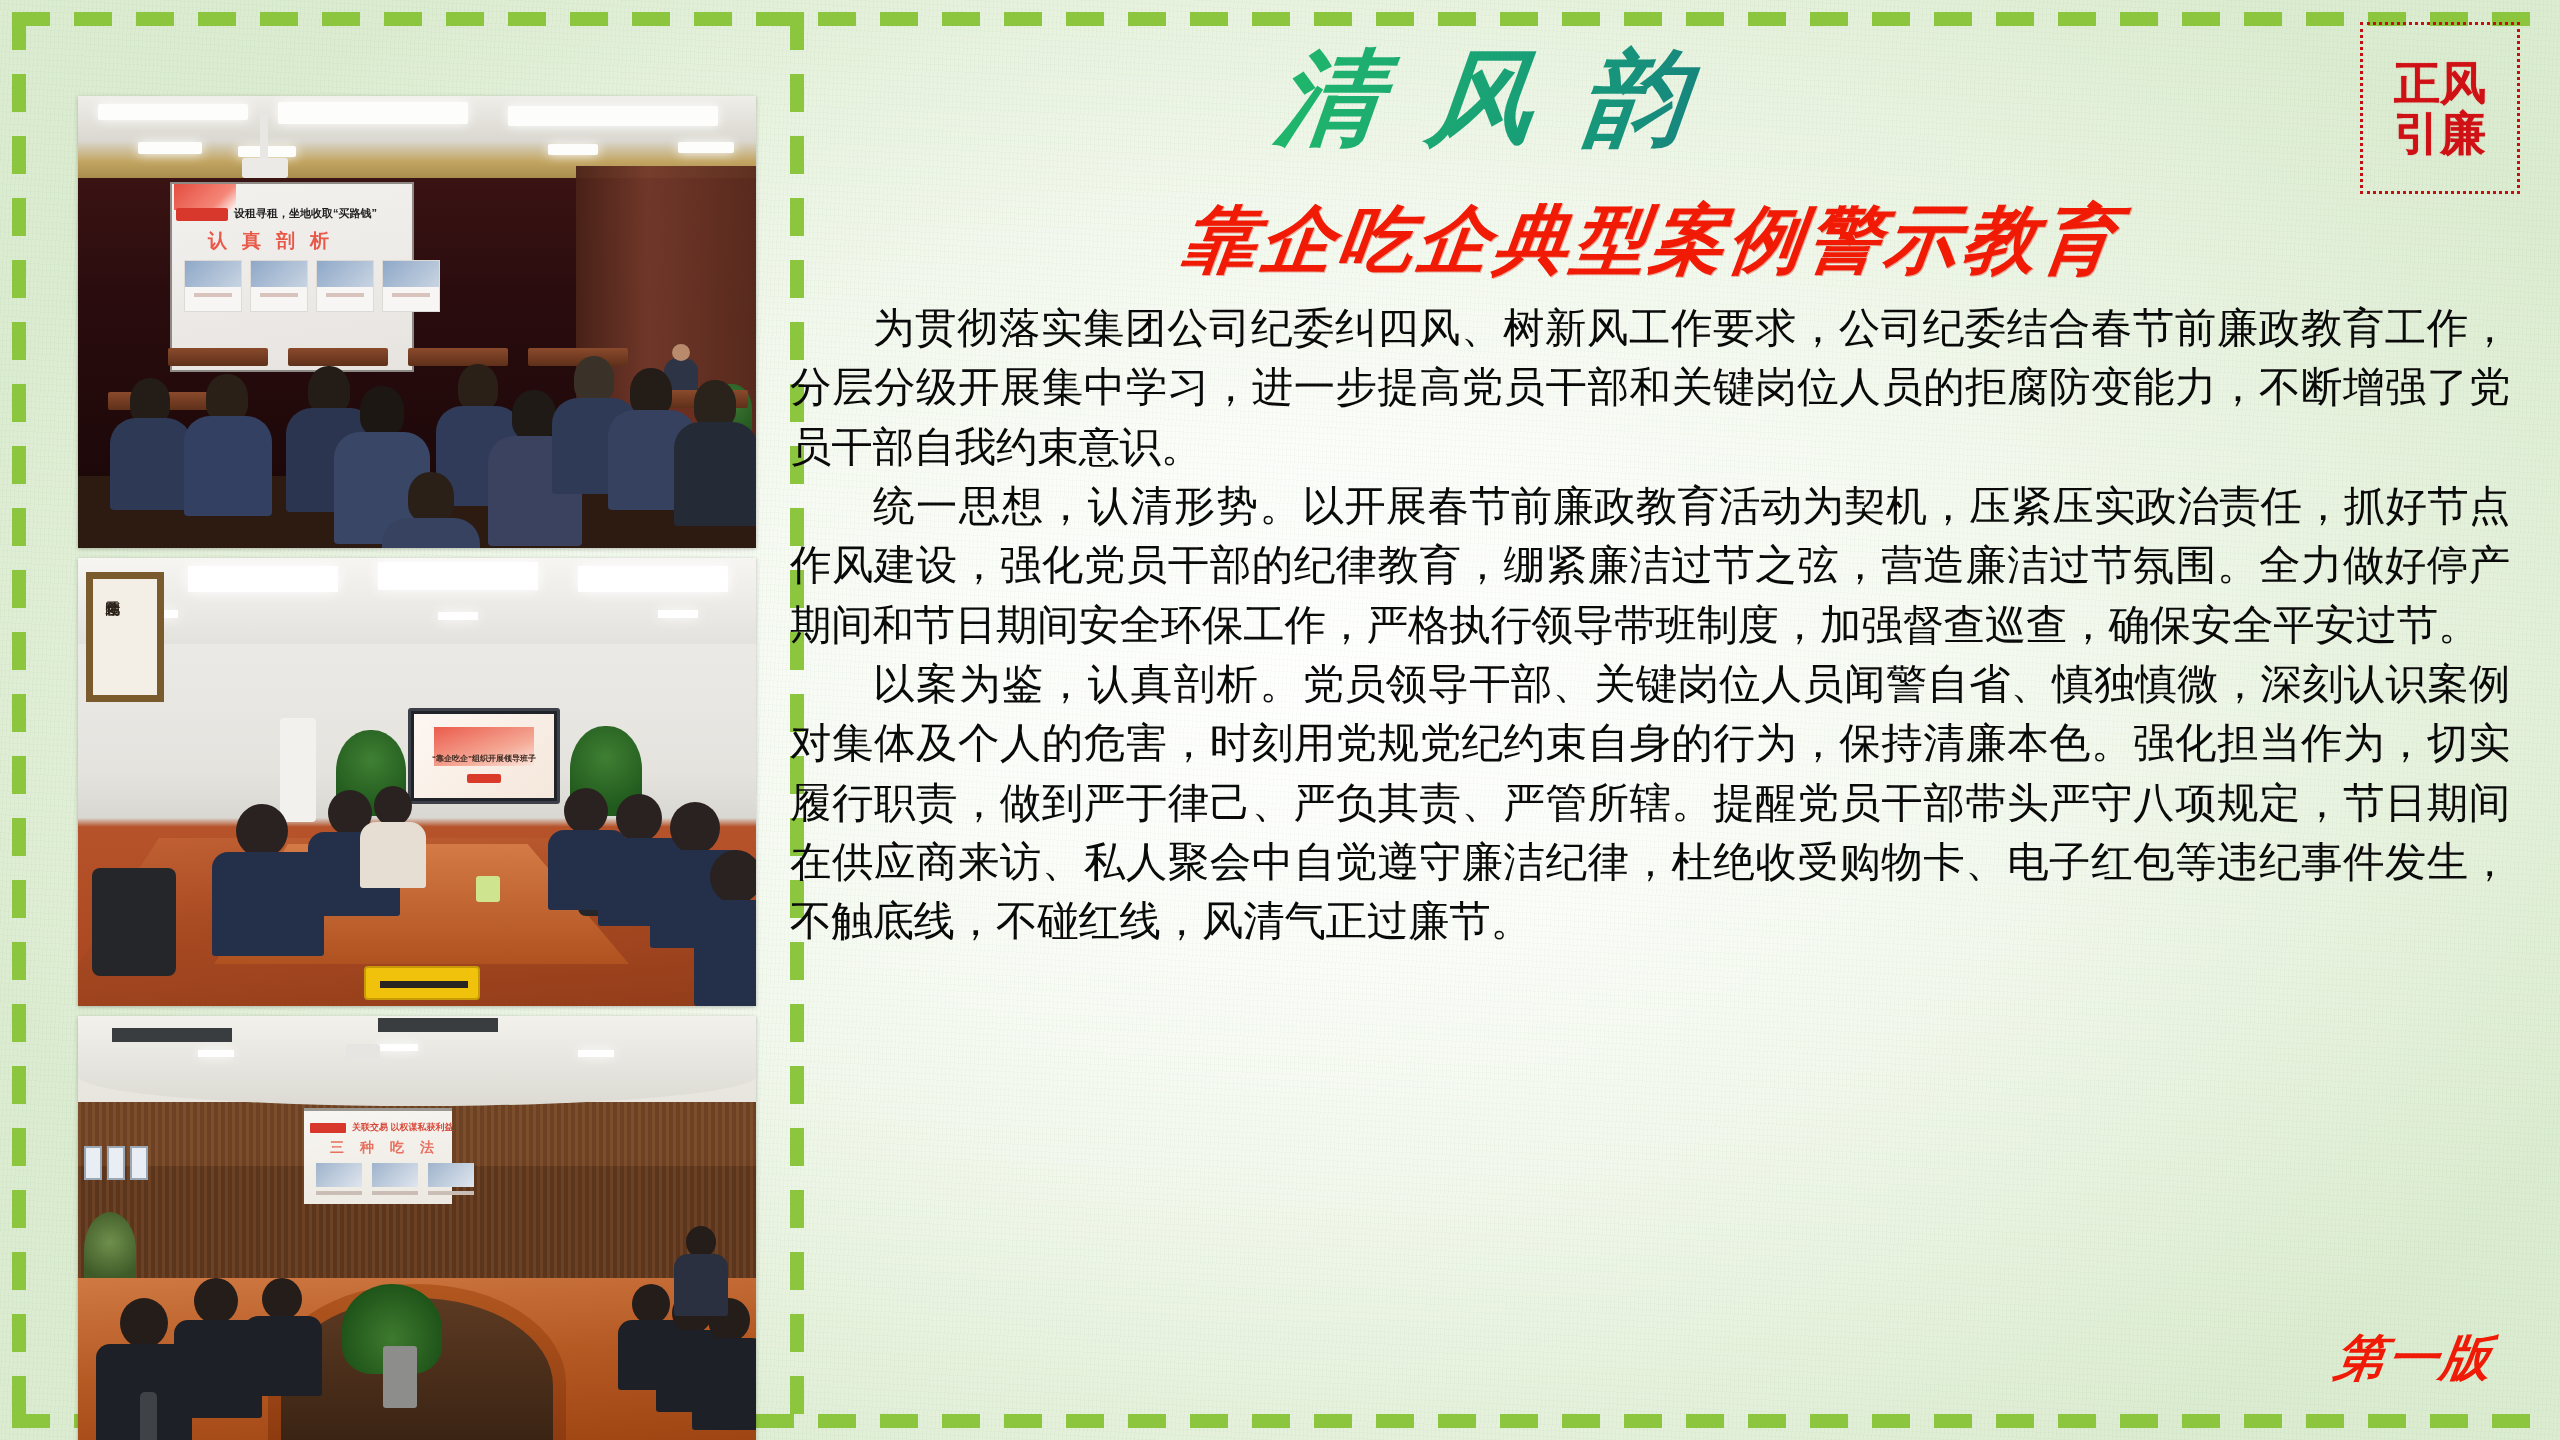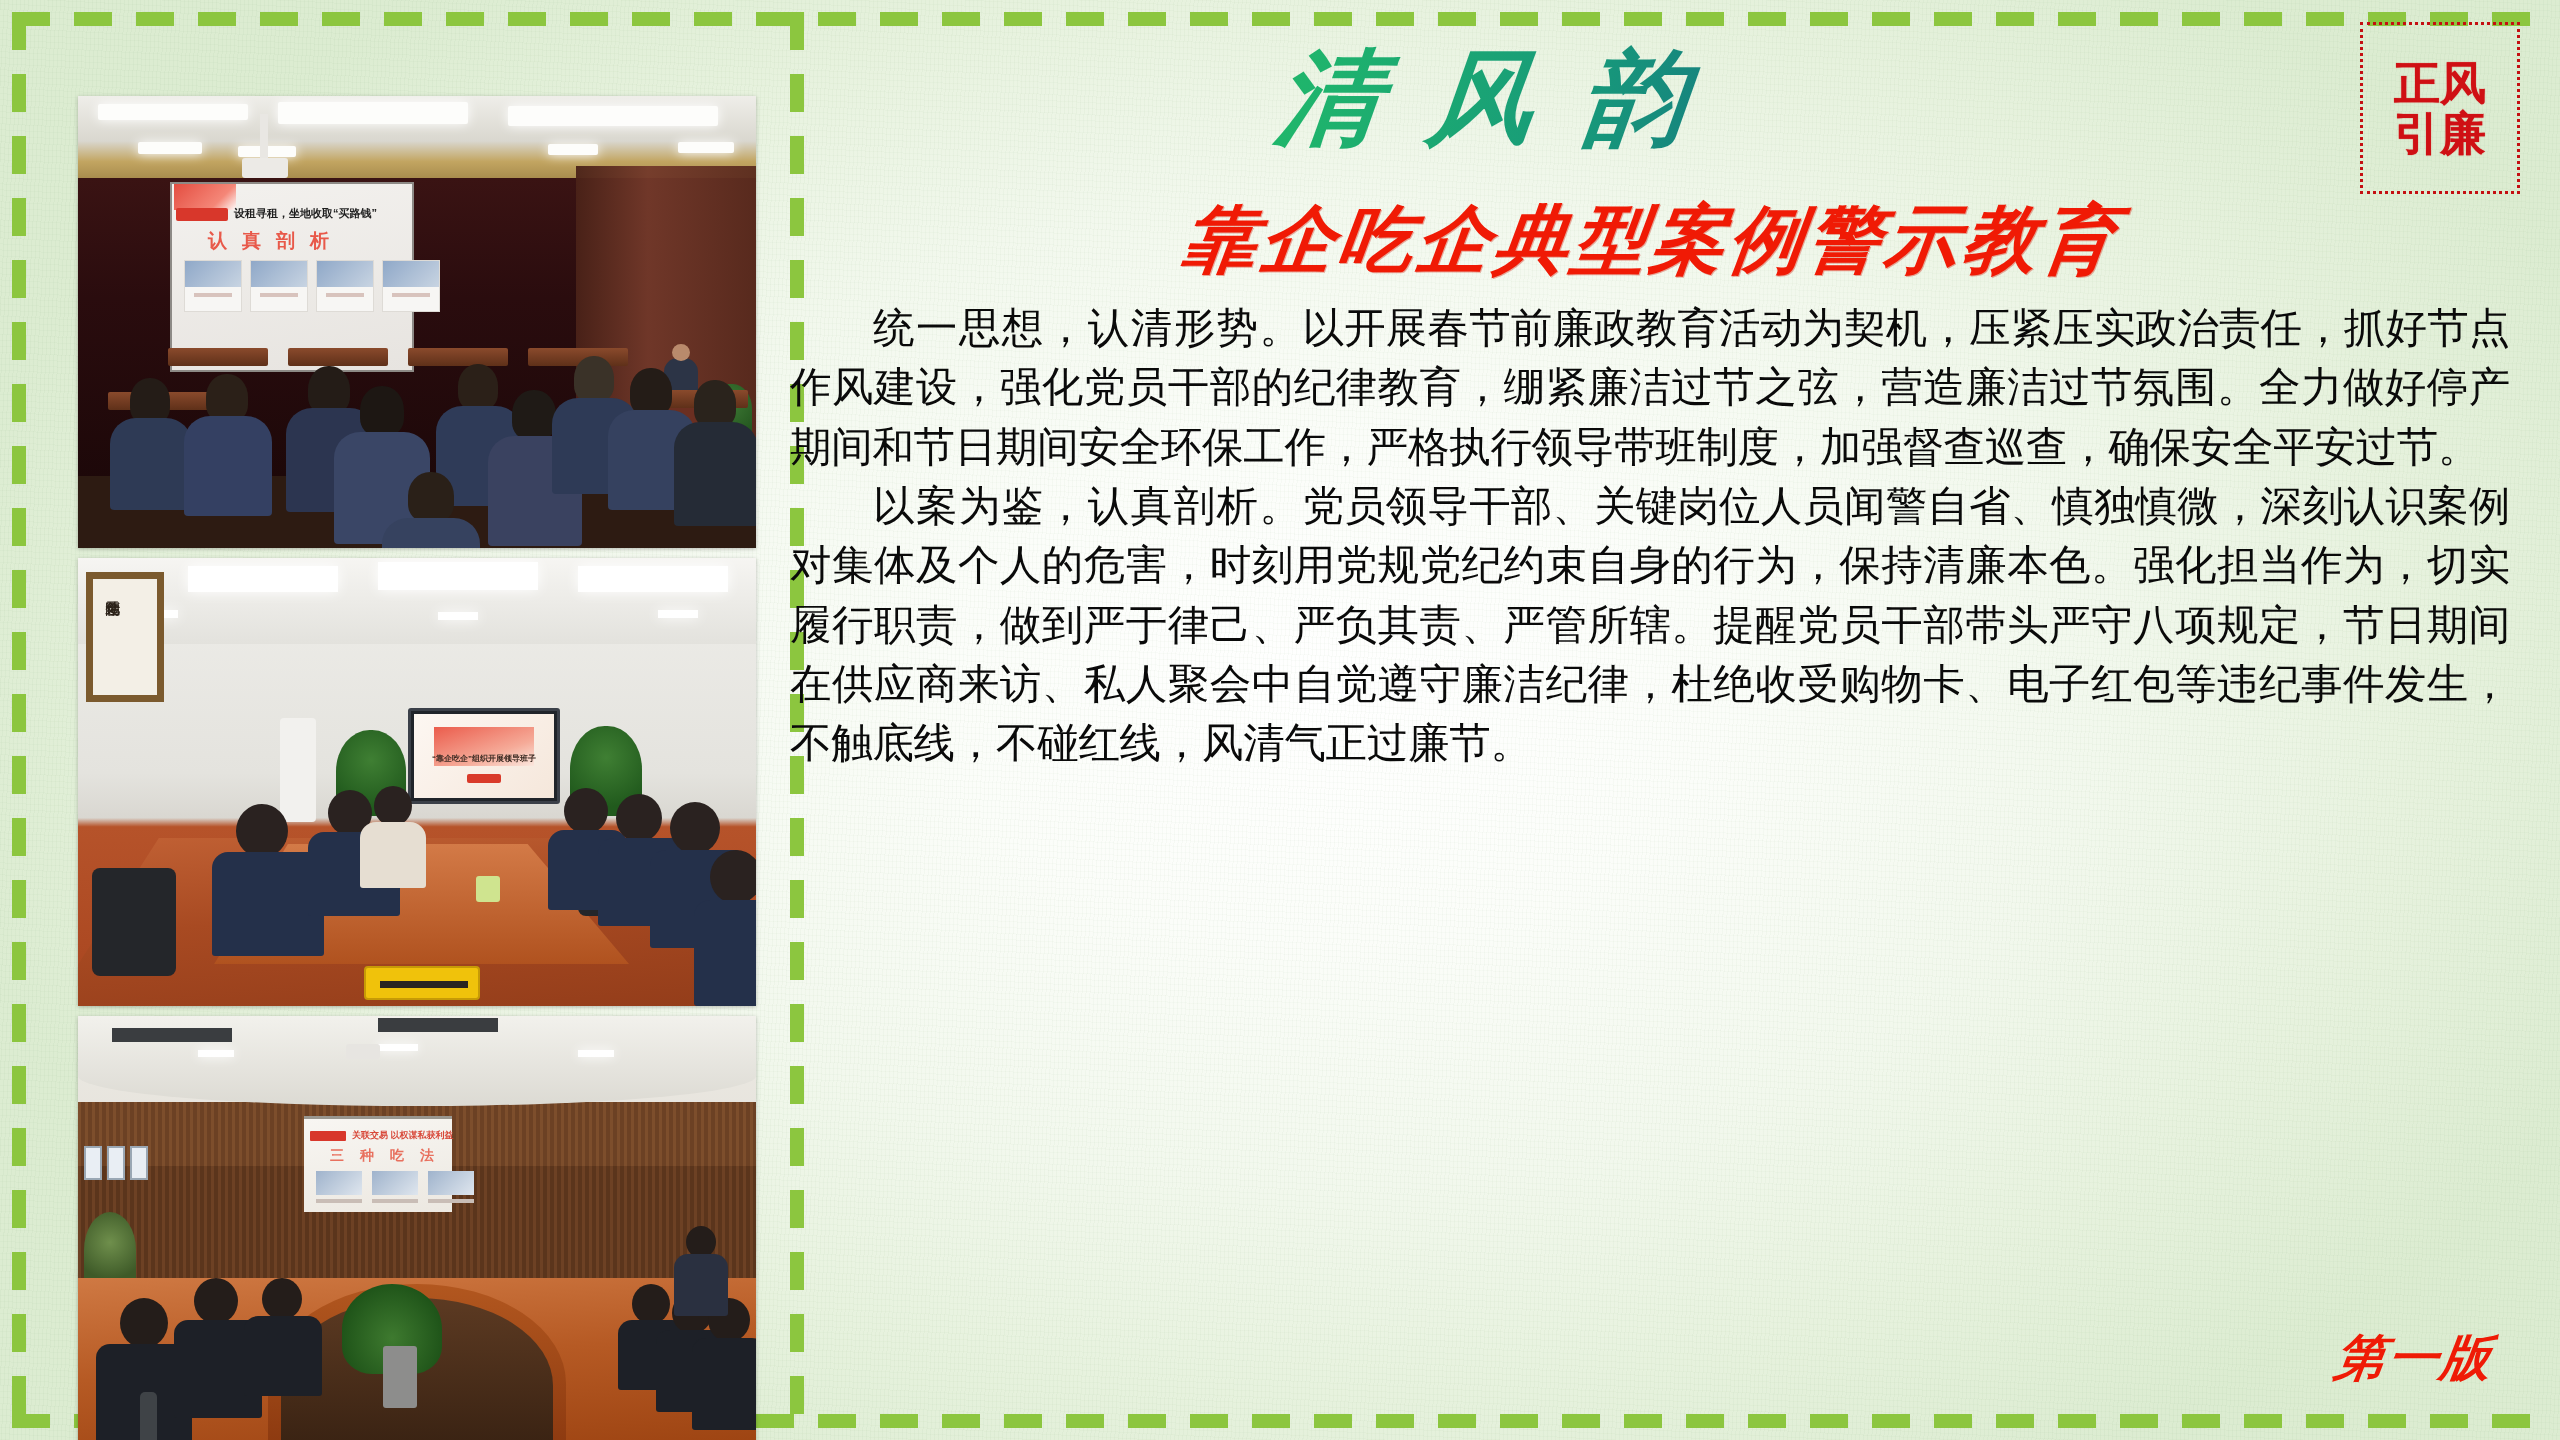--- a/index.html
+++ b/index.html
@@ -109,21 +109,21 @@
 
   
   .p3 .rm{ position:absolute; inset:0; background:linear-gradient(180deg,#eceae4 0%,#e7e4dd 24%,#7a4b2a 26%,#6a3f22 54%,#c06433 56%,#a9501f 100%); }
   .p3 .arch{ position:absolute; left:0; top:0; width:100%; height:90px;
     background:linear-gradient(#f2f1ec,#dcdad3); border-bottom-left-radius:50% 30px; border-bottom-right-radius:50% 30px;}
   .p3 .arch i{ position:absolute; background:#fff; box-shadow:0 0 12px #fff;}
   .p3 .panel{ position:absolute; left:0; top:86px; width:100%; height:118px;
     background:repeating-linear-gradient(90deg,#7d4e2c 0 3px,#6c4124 3px 7px);}
   .p3 .panelB{ position:absolute; left:0; top:150px; width:100%; height:118px;
     background:repeating-linear-gradient(90deg,#6d4124 0 3px,#5b351c 3px 7px);}
-  .p3 .scr{ position:absolute; left:226px; top:100px; width:148px; height:96px;
+  .p3 .scr{ position:absolute; left:226px; top:92px; width:148px; height:96px;
     background:linear-gradient(170deg,#f8f6f2,#ece8e1); border-top:3px solid #9a9790;}
   .p3 .scr .r1{ position:absolute; left:6px; top:12px; width:36px; height:10px; background:#d8372b; border-radius:1px;}
   .p3 .scr .t1{ position:absolute; left:48px; top:10px; font-size:9px; color:#d8493a; font-weight:bold; white-space:nowrap;}
   .p3 .scr .t2{ position:absolute; left:26px; top:28px; font-size:14px; color:#e8705e; font-weight:bold; letter-spacing:16px;}
   .p3 .scr .cc{ position:absolute; left:12px; top:52px; display:flex; gap:10px;}
   .p3 .scr .cc div{ width:46px; height:24px; background:linear-gradient(135deg,#9fb3cc,#dfe6ee);}
   .p3 .scr .ll{ position:absolute; left:12px; top:80px; display:flex; gap:10px;}
   .p3 .scr .ll div{ width:46px; height:4px; background:#c9bdb6;}
   .p3 .proj{ position:absolute; left:268px; top:28px; width:34px; height:15px; background:#e7e5e1; border-radius:3px;}
   .p3 .table{ position:absolute; left:-8%; top:262px; width:116%; height:182px;
@@ -441,19 +441,20 @@
       <div class="ln">
         <span class="ch">引廉</span>
       </div>
     </div>
 
     <div class="bigtitle">清风韵</div>
 
     <div class="subtitle">靠企吃企典型案例警示教育</div>
 
     <div class="article" id="article">
+        <p><span>为贯彻落实集团公司纪委纠四风、树新风工作要求，公司纪委结合春节前廉政教育工作，分层分级开展集中学习，进一步提高党员干部和关键岗位人员的拒腐防变能力，不断增强了党员干部自我约束意识。</span></p>
         <p><b>统一思想，认清形势。</b><span>以开展春节前廉政教育活动为契机，压紧压实政治责任，抓好节点作风建设，强化党员干部的纪律教育，绷紧廉洁过节之弦，营造廉洁过节氛围。全力做好停产期间和节日期间安全环保工作，严格执行领导带班制度，加强督查巡查，确保安全平安过节。</span></p>
         <p><b>以案为鉴，认真剖析。</b><span>党员领导干部、关键岗位人员闻警自省、慎独慎微，深刻认识案例对集体及个人的危害，时刻用党规党纪约束自身的行为，保持清廉本色。强化担当作为，切实履行职责，做到严于律己、严负其责、严管所辖。提醒党员干部带头严守八项规定，节日期间在供应商来访、私人聚会中自觉遵守廉洁纪律，杜绝收受购物卡、电子红包等违纪事件发生，不触底线，不碰红线，风清气正过廉节。</span></p>
       </div>
 
     <div class="pagemark">第一版</div>
   </div>
 </div>
 
 </body></html>

